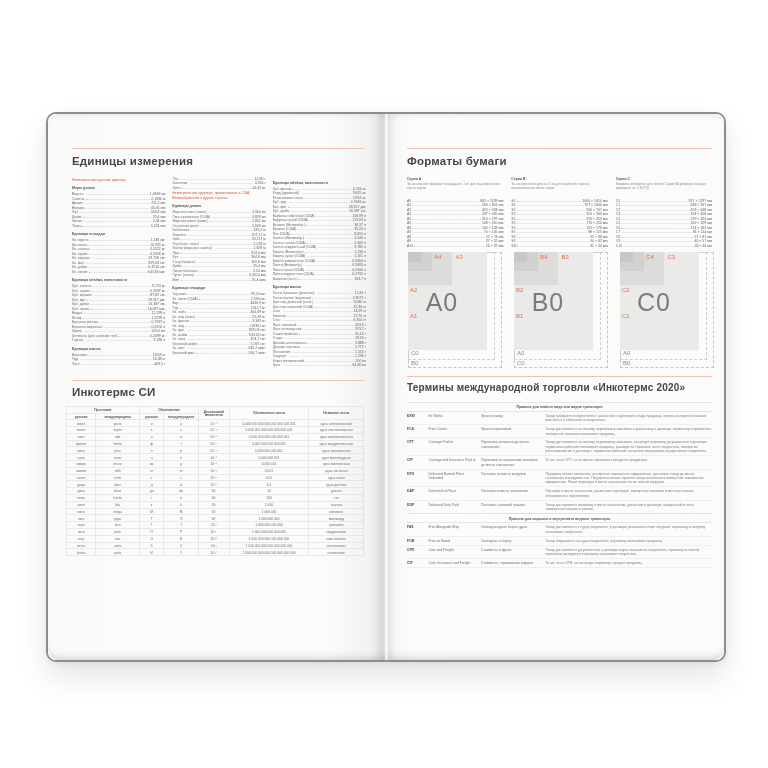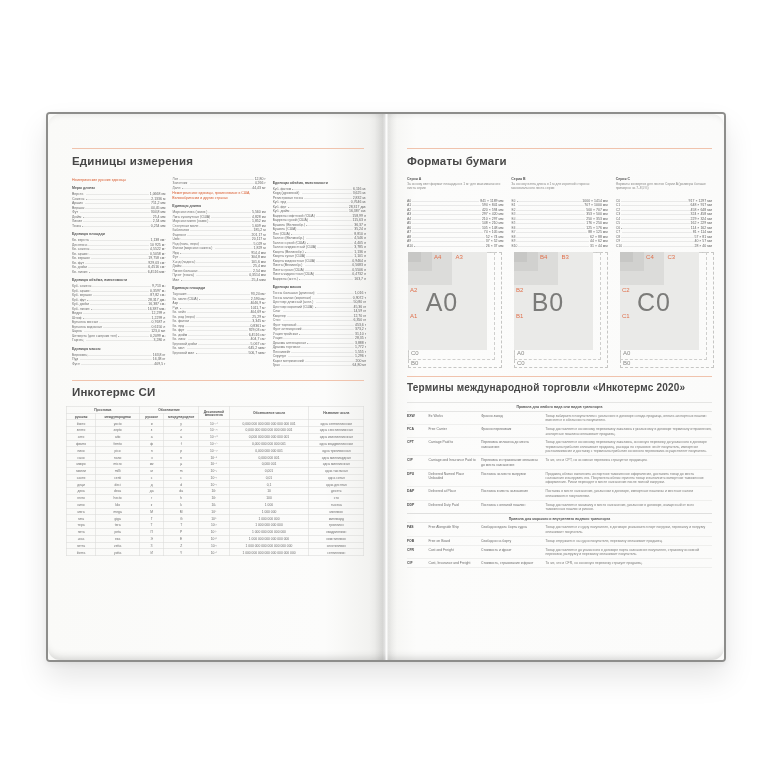--- a/index.html
+++ b/index.html
@@ -1,19 +1,19 @@
 <!DOCTYPE html>
 <html><head>
 <meta charset="utf-8">
 <style>
   html,body{margin:0;padding:0;background:#fff;}
   .stage{position:relative;width:768px;height:768px;background:#fff;overflow:hidden;
          font-family:"Liberation Sans","DejaVu Sans",sans-serif;color:#6a6a6a;}
   .notebook{position:absolute;left:46px;top:112px;width:676px;height:546px;
-            border:2px solid #8d8d8b;border-radius:4px;background:#fbfbfa;overflow:hidden;
+            border:2px solid #8d8d8b;border-radius:10px;background:#fbfbfa;overflow:hidden;
             box-shadow:0 16px 30px rgba(0,0,0,.10),0 2px 6px rgba(0,0,0,.06);}
   .page{position:absolute;top:0;height:100%;}
   .page-left{left:0;width:338px;
     background:linear-gradient(to right,#fafaf8 0%,#fcfcfb 82%,#f2f2f0 95%,#e3e3e1 99%,#fff 100%);}
   .page-right{left:338px;width:340px;
     background:linear-gradient(to right,#ededeb 0%,#f6f6f4 2%,#fcfcfb 9%,#fbfbfa 100%);}
   .inner-shadow{position:absolute;inset:0;border-radius:12px;pointer-events:none;
     box-shadow:inset 0 -8px 10px -7px rgba(0,0,0,.20),inset 0 6px 7px -6px rgba(0,0,0,.10);}
   .rule{position:absolute;height:1px;background:#f0c3ad;}
   .h1{position:absolute;margin:0;font-size:11.5px;font-weight:700;color:#474747;letter-spacing:.2px;}

